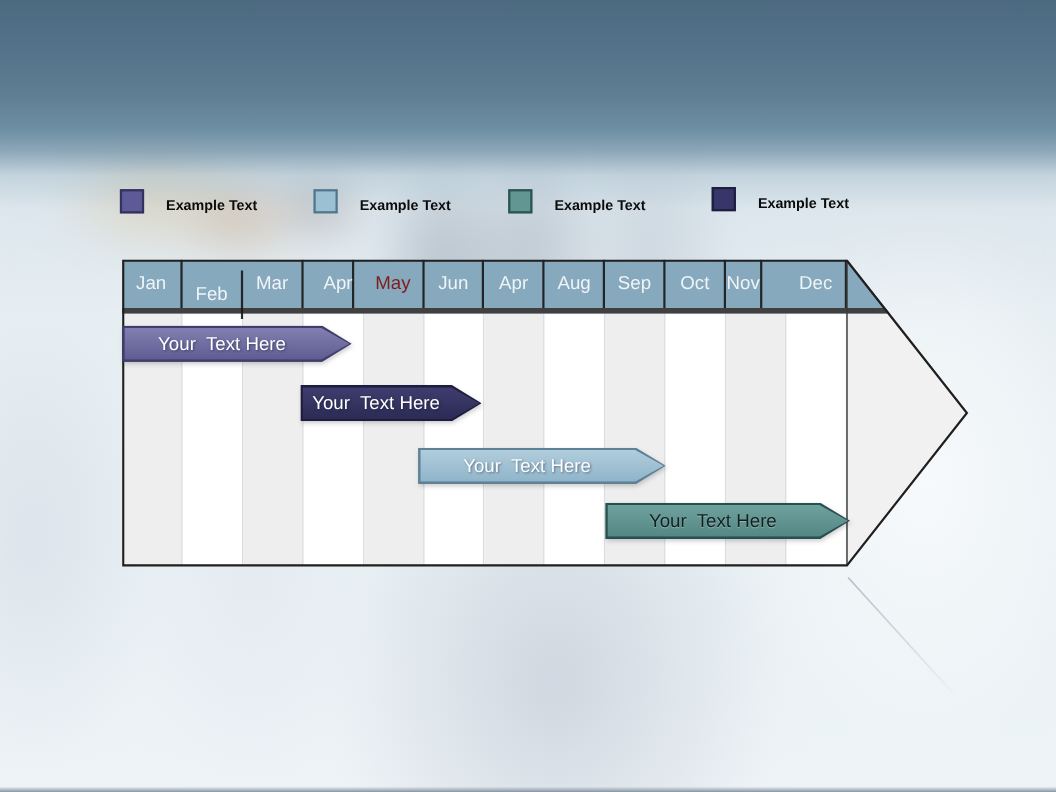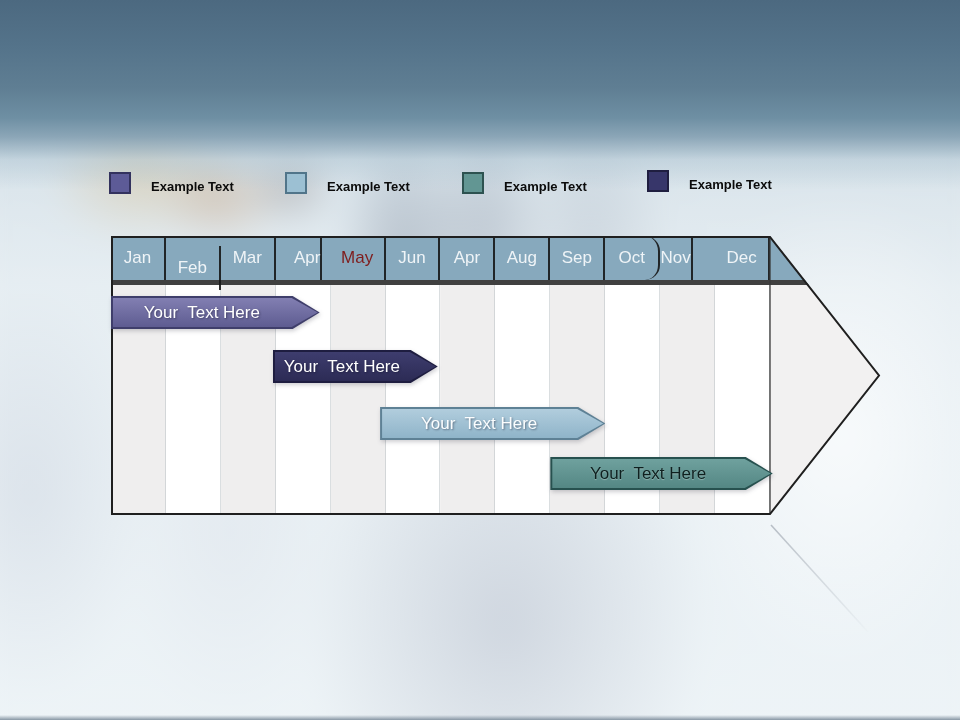--- a/index.html
+++ b/index.html
@@ -103,21 +103,21 @@
       <div class="tl-header" id="hdr" style="background: rgb(135, 169, 189);">
           <div class="tl-header-cell" style="left: 0px; width: 54.9167px; color: rgb(239, 244, 247);">Jan</div>
           <div class="tl-header-cell" style="left: 54.9167px; width: 54.9167px; color: rgb(239, 244, 247); margin-top: 10px;">Feb</div>
           <div class="tl-header-cell" style="left: 109.833px; width: 54.9167px; color: rgb(239, 244, 247);">Mar</div>
           <div class="tl-header-cell" style="left: 164.75px; width: 46px; color: rgb(239, 244, 247); padding-left: 19px;">Apr</div>
           <div class="tl-header-cell" style="left: 219.667px; width: 54.9167px; color: #7f1d1d;">May</div>
           <div class="tl-header-cell" style="left: 274.583px; width: 54.9167px; color: rgb(239, 244, 247);">Jun</div>
           <div class="tl-header-cell" style="left: 329.5px; width: 54.9167px; color: rgb(239, 244, 247);">Apr</div>
           <div class="tl-header-cell" style="left: 384.417px; width: 54.9167px; color: rgb(239, 244, 247);">Aug</div>
           <div class="tl-header-cell" style="left: 439.333px; width: 54.9167px; color: rgb(239, 244, 247);">Sep</div>
-          <div class="tl-header-cell" style="left: 494.25px; width: 54.9167px; color: rgb(239, 244, 247); border-radius: 15px;">Oct</div>
+          <div class="tl-header-cell" style="left: 494.25px; width: 54.9167px; color: rgb(239, 244, 247);">Oct</div>
           <div class="tl-header-cell" style="left: 549.167px; width: 33px; color: rgb(239, 244, 247);">Nov</div>
           <div class="tl-header-cell" style="left: 604.083px; width: 54.9167px; color: rgb(239, 244, 247);">Dec</div>
         </div>
     </div>
   </div>
 
   <svg class="chart-overlay" viewBox="0 0 780 400">
     <defs>
       <linearGradient id="refl" gradientUnits="userSpaceOnUse" x1="659" y1="289" x2="760" y2="400">
         <stop offset="0" stop-color="#5a6473" stop-opacity="0.38"></stop>

